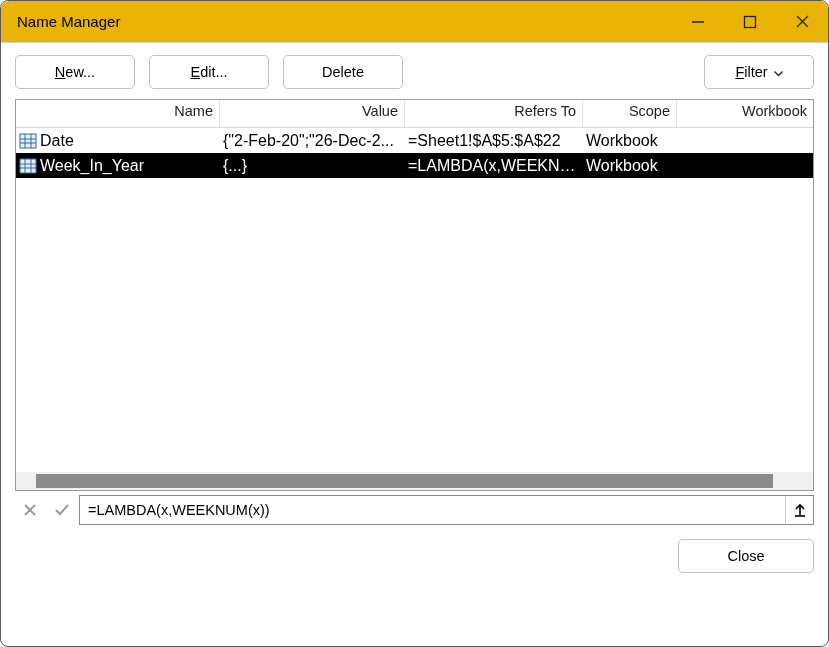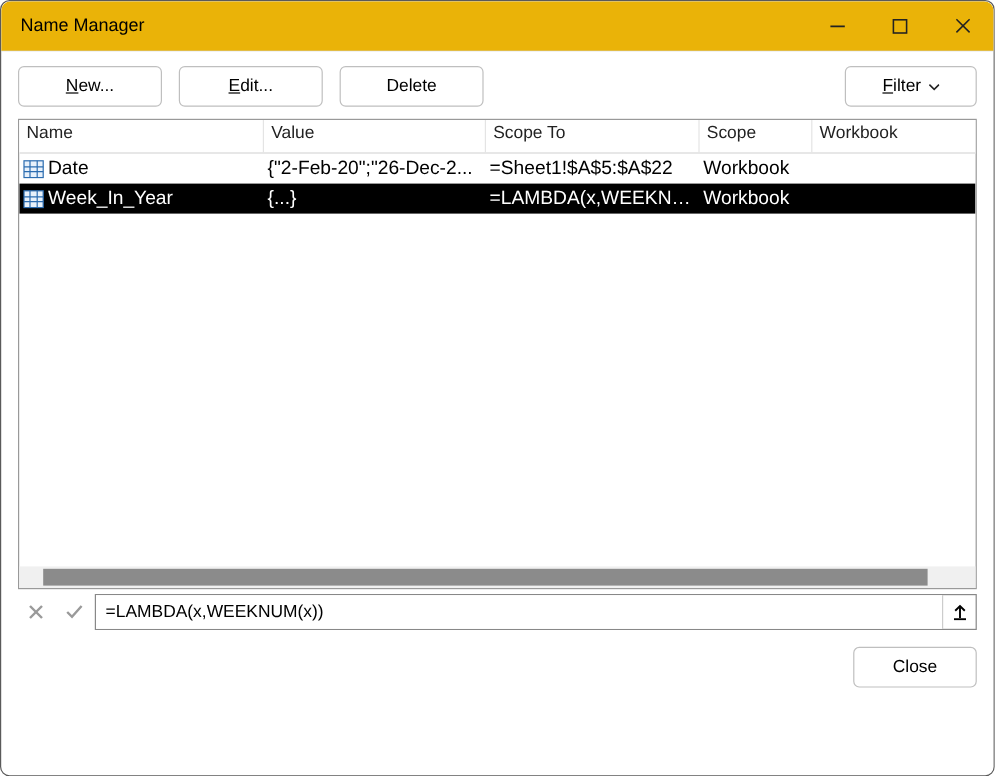--- a/index.html
+++ b/index.html
@@ -12,21 +12,21 @@
   .body { flex: 1; padding: 12px 14px 10px 14px; display: flex; flex-direction: column; }
   .toolbar { display: flex; gap: 14px; margin-bottom: 10px; }
   .btn { height: 34px; border: 1px solid #bfbfbf; border-radius: 5px; background: #fff; font-size: 14.5px; padding: 12px 14px; display: flex; align-items: center; justify-content: center; cursor: pointer; }
   .btn-wide { width: 120px; }
   .spacer { flex: 1; }
   .btn-filter { width: 110px; }
   .underline-inner { text-decoration: underline; }
   .caret { margin-left: 6px; }
   .listbox { border: 1px solid #999; height: 392px; display: flex; flex-direction: column; position: relative; overflow: hidden; }
   .list-header { display: flex; height: 28px; border-bottom: 1px solid #d8d8d8; background: #fff; }
-  .list-header .col { padding: 3px 6px; border-right: 1px solid #e4e4e4; font-size: 14.5px; color: #222; }
+  .list-header .col { padding: 3px 6px; border-right: 1px solid #e4e4e4; font-size: 14.5px; color: #222; text-align: right; }
   .list-header .col:last-child { border-right: none; }
   .rows { flex: 1; overflow: hidden; }
   .row { display: flex; height: 25px; align-items: center; font-size: 16px; }
   .row .cell { padding: 0 3px; white-space: nowrap; overflow: hidden; text-overflow: ellipsis; }
   .row.selected { background: #000000; color: #fff; }
   .name-cell { display: flex; align-items: center; gap: 3px; }
   .range-icon { width: 18px; height: 16px; display: inline-block; flex-shrink: 0; }
   .hscroll { height: 18px; background: #f0f0f0; display: flex; }
   .hscroll-thumb { height: 14px; margin: 2px 0 2px 20px; background: #8b8b8b; flex: 1; }
   .hscroll-pad { width: 40px; }
@@ -35,21 +35,21 @@
   .col-refers { width: 178px; }
   .col-scope { width: 94px; }
   .col-comment { flex: 1; }
   .refers-label { margin-top: 10px; font-size: 14.5px; }
   .refers-row { display: flex; align-items: center; gap: 2px; margin-top: 4px; }
   .sq-btn { width: 30px; height: 30px; display: flex; align-items: center; justify-content: center; border: 1px solid transparent; color: #9a9a9a; }
   .refers-input-wrap { flex: 1; display: flex; border: 1px solid #888; height: 30px; }
   .refers-input { flex: 1; border: none; padding: 0 8px; font-size: 14.5px; outline: none; }
   .collapse-btn { width: 28px; border-left: 1px solid #ccc; display: flex; align-items: center; justify-content: center; }
   .footer { display: flex; justify-content: flex-end; margin-top: 14px; }
-  .btn-close { width: 103px; }
+  .btn-close { width: 136px; }
 </style>
 </head>
 <body>
 
 <div class="window">
 
   <div class="titlebar">
     <div class="titlebar-title">Name Manager</div>
     <div class="winctrl">
       <svg width="14" height="14">
@@ -87,21 +87,21 @@
               <polyline points="0.5,0.5 4.5,4.5 8.5,0.5" fill="none" stroke="#222" stroke-width="1.3"></polyline>
             </svg>
         </span>
       </button>
     </div>
 
     <div class="listbox">
       <div class="list-header">
         <div class="col col-name">Name</div>
         <div class="col col-value">Value</div>
-        <div class="col col-refers">Scope To</div>
+        <div class="col col-refers">Refers To</div>
         <div class="col col-scope">Scope</div>
         <div class="col col-comment">Workbook</div>
       </div>
       <div class="rows" id="rows-container">
           <div class="row">
             <div class="cell col-name">
               <span class="name-cell">
                 <span class="range-icon"><svg width="18" height="16">
                     <rect x="1" y="1" width="16" height="14" fill="#e8f1fb" stroke="#2b6cb0" stroke-width="1"></rect>
                     <line x1="1" y1="6" x2="17" y2="6" stroke="#2b6cb0"></line>

